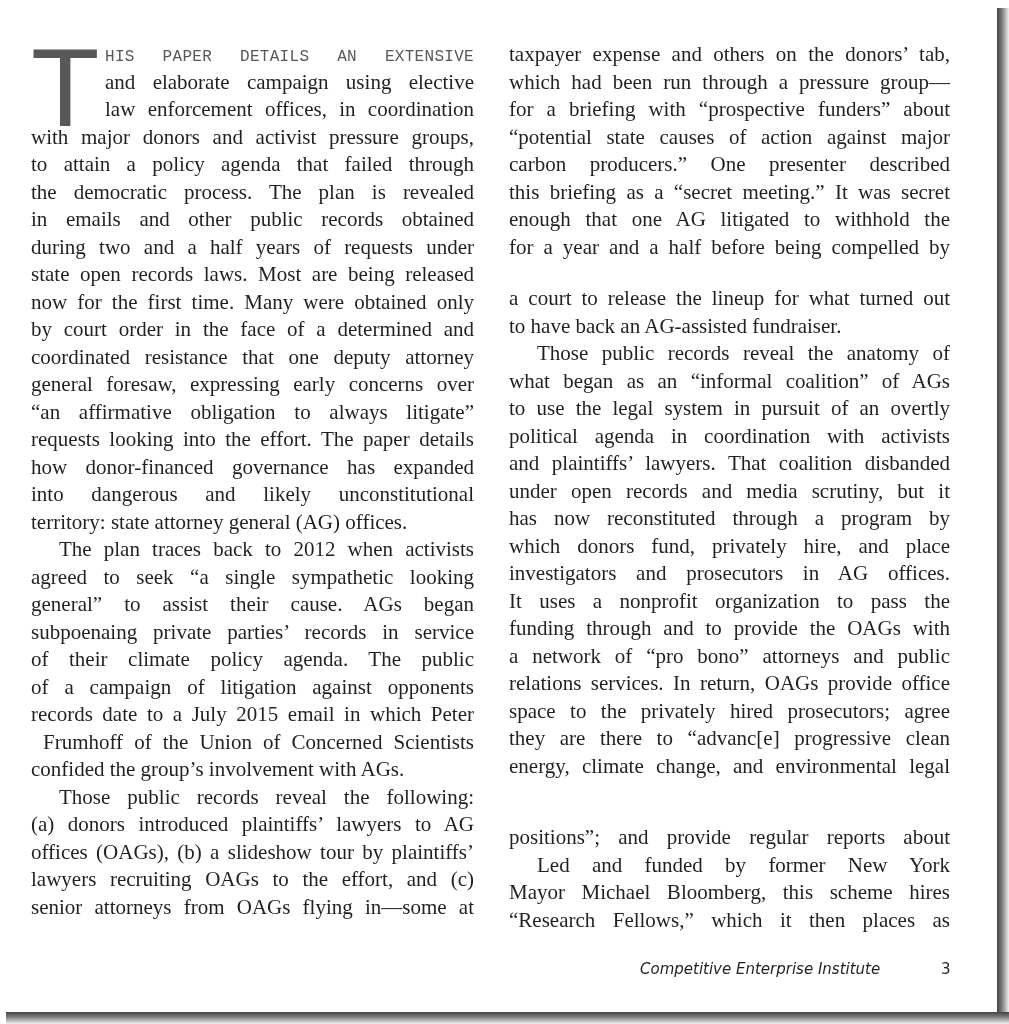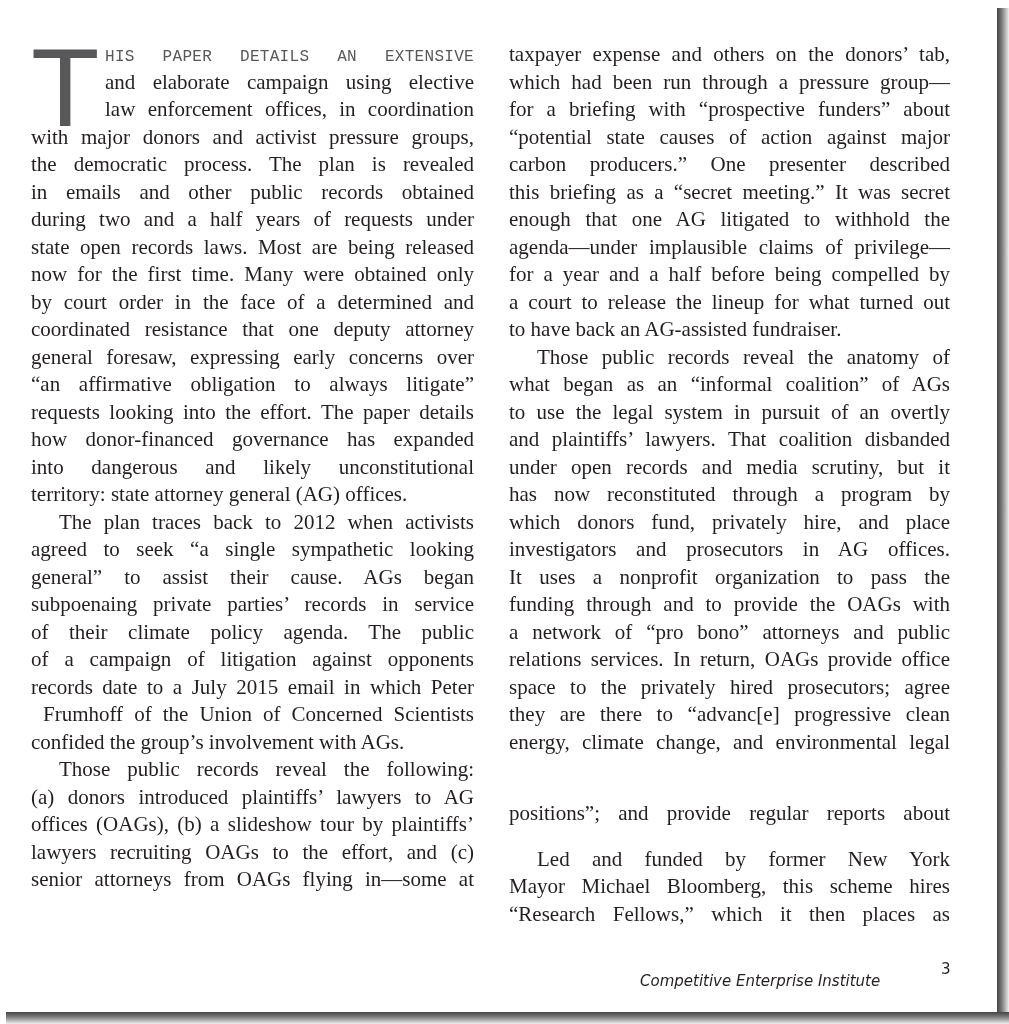--- a/index.html
+++ b/index.html
@@ -39,34 +39,35 @@
   }
   .lead-caps {
     font-family: Liberation Mono, monospace;
     color: #58585a; font-size: 16px; letter-spacing: 0.3px;
   }
   .footer {
     position: absolute; top: 960px; left: 640px; width: 320px;
     font-family: "DejaVu Sans", "Liberation Sans", sans-serif;
     font-size: 15px; color: #231f20;
   }
-  .footer .org { font-style: italic; position: absolute; left: 0; top: 12px; white-space: nowrap; }
+  .footer .org { font-style: italic; position: absolute; left: 0; top: 0; white-space: nowrap; }
   .footer .pgnum { position: absolute; left: 301px; top: 0; }
 </style>
 </head>
 <body>
 
 <div class="page">
   <div class="dropcap">T</div>
 
   <div class="col col-left">
     <span class="line cap-indent" style="white-space: normal;"><span class="lead-caps">HIS PAPER DETAILS AN EXTENSIVE</span></span>
     <span class="line cap-indent" style="white-space: normal;">and elaborate campaign using elective</span>
     <span class="line cap-indent" style="white-space: normal;">law enforcement offices, in coordination</span>
     <span class="line" style="white-space: normal;">with major donors and activist pressure groups,</span>
+    <span class="line" style="white-space: normal;">to attain a policy agenda that failed through</span>
     <span class="line" style="white-space: normal;">the democratic process. The plan is revealed</span>
     <span class="line" style="white-space: normal;">in emails and other public records obtained</span>
     <span class="line" style="white-space: normal;">during two and a half years of requests under</span>
     <span class="line" style="white-space: normal;">state open records laws. Most are being released</span>
     <span class="line" style="white-space: normal;">now for the first time. Many were obtained only</span>
     <span class="line" style="white-space: normal;">by court order in the face of a determined and</span>
     <span class="line" style="white-space: normal;">coordinated resistance that one deputy attorney</span>
     <span class="line" style="white-space: normal;">general foresaw, expressing early concerns over</span>
     <span class="line" style="white-space: normal;">“an affirmative obligation to always litigate”</span>
     <span class="line" style="white-space: normal;">requests looking into the effort. The paper details</span>
@@ -90,41 +91,41 @@
   </div>
 
   <div class="col col-right">
     <span class="line" style="white-space: normal;">taxpayer expense and others on the donors’ tab,</span>
     <span class="line" style="white-space: normal;">which had been run through a pressure group—</span>
     <span class="line" style="white-space: normal;">for a briefing with “prospective funders” about</span>
     <span class="line" style="white-space: normal;">“potential state causes of action against major</span>
     <span class="line" style="white-space: normal;">carbon producers.”  One presenter described</span>
     <span class="line" style="white-space: normal;">this briefing as a “secret meeting.” It was secret</span>
     <span class="line" style="white-space: normal;">enough that one AG litigated to withhold the</span>
-    <span class="line" style="white-space: normal;">agenda—under implausible claims of privilege—</span>
     <span class="line" style="white-space: normal;">for a year and a half before being compelled by</span>
-    <span class="line" style="white-space: normal;">a court to release the lineup for what turned out</span>
+    <span class="line" style="white-space: normal; margin-top: 24px;">a court to release the lineup for what turned out</span>
     <span class="line last">to have back an AG-assisted fundraiser.</span>
     <span class="line indent" style="white-space: normal;">Those public records reveal the anatomy of</span>
     <span class="line" style="white-space: normal;">what began as an “informal coalition” of AGs</span>
     <span class="line" style="white-space: normal;">to use the legal system in pursuit of an overtly</span>
+    <span class="line" style="white-space: normal;">political agenda in coordination with activists</span>
     <span class="line" style="white-space: normal;">and plaintiffs’ lawyers. That coalition disbanded</span>
     <span class="line" style="white-space: normal;">under open records and media scrutiny, but it</span>
     <span class="line" style="white-space: normal;">has now reconstituted through a program by</span>
     <span class="line" style="white-space: normal;">which donors fund, privately hire, and place</span>
     <span class="line" style="white-space: normal;">investigators and prosecutors in AG offices.</span>
     <span class="line" style="white-space: normal;">It uses a nonprofit organization to pass the</span>
     <span class="line" style="white-space: normal;">funding through and to provide the OAGs with</span>
     <span class="line" style="white-space: normal;">a network of “pro bono” attorneys and public</span>
     <span class="line" style="white-space: normal;">relations services. In return, OAGs provide office</span>
     <span class="line" style="white-space: normal;">space to the privately hired prosecutors; agree</span>
     <span class="line" style="white-space: normal;">they are there to “advanc[e] progressive clean</span>
     <span class="line" style="white-space: normal;">energy, climate change, and environmental legal</span>
     <span class="line" style="white-space: normal; margin-top: 44px;">positions”; and provide regular reports about</span>
-    <span class="line indent" style="white-space: normal; margin-top: 18px;">Led and funded by former New York</span>
+    <span class="line indent" style="white-space: normal;">Led and funded by former New York</span>
     <span class="line" style="white-space: normal;">Mayor Michael Bloomberg, this scheme hires</span>
     <span class="line" style="white-space: normal;">“Research Fellows,” which it then places as</span>
   </div>
 
   <div class="footer">
     <span class="org">Competitive Enterprise Institute</span>
     <span class="pgnum">3</span>
   </div>
 </div>
 

